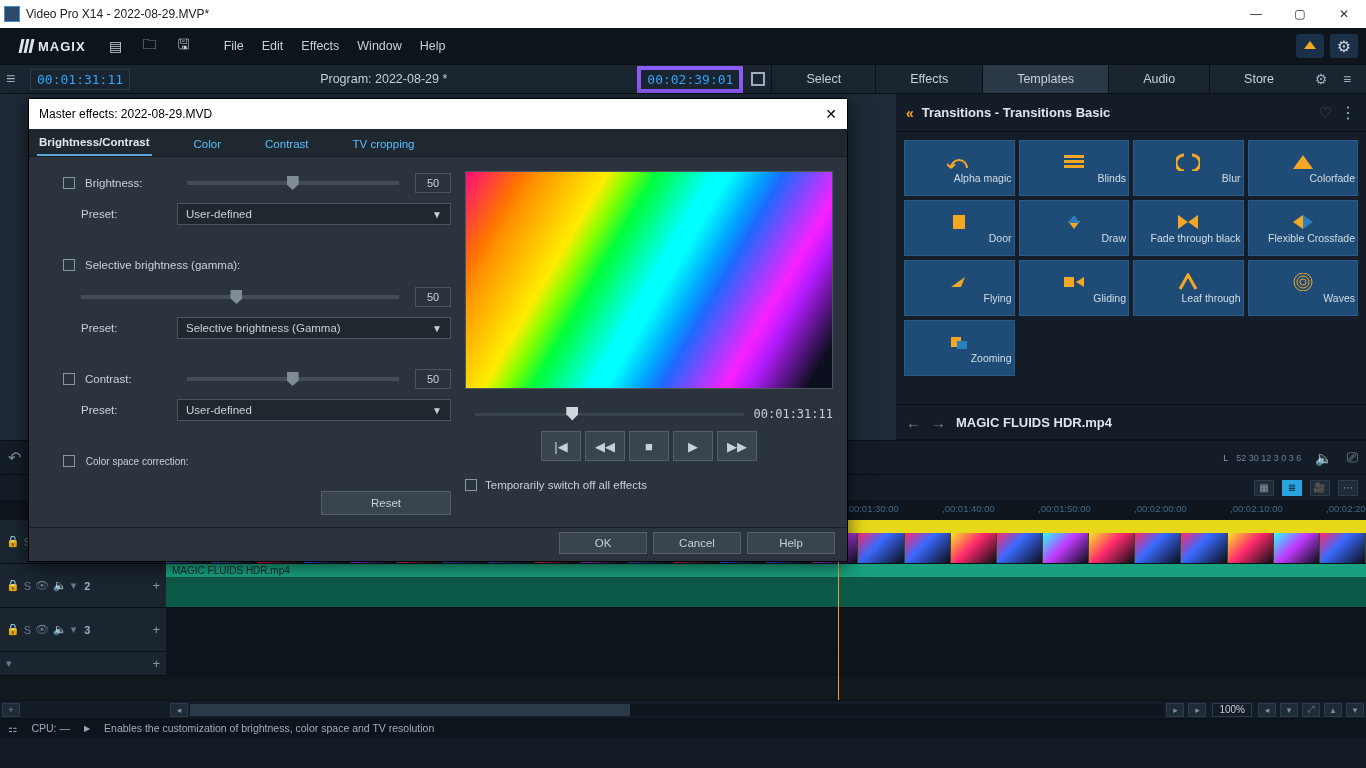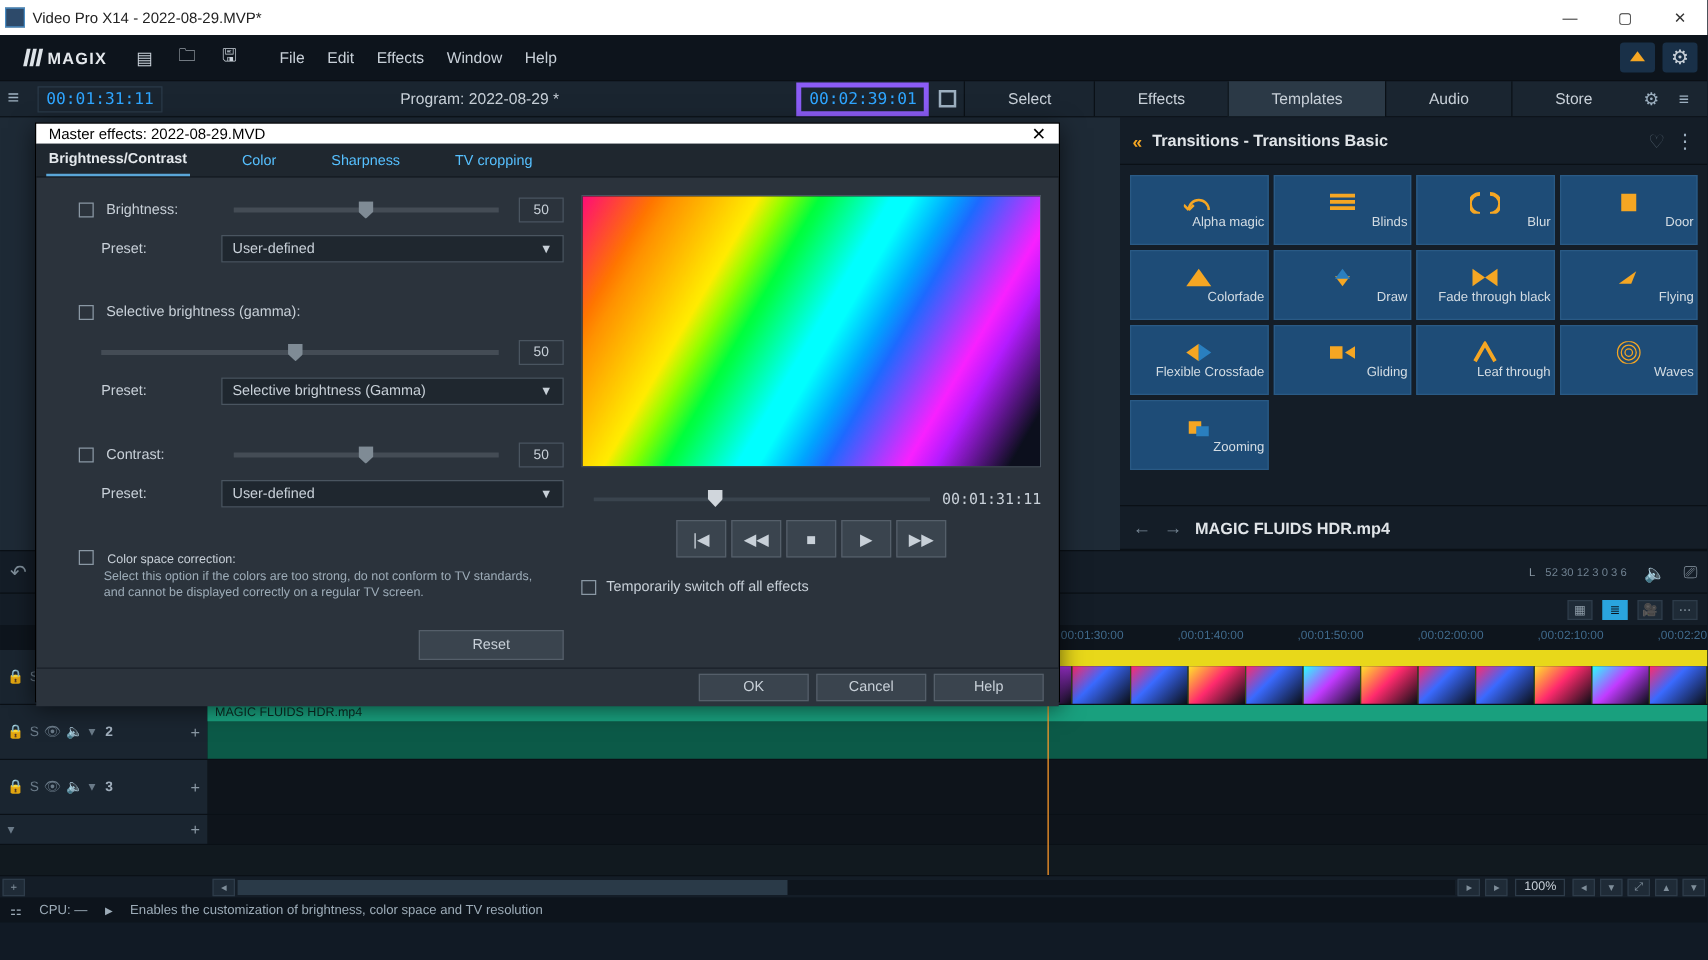--- a/index.html
+++ b/index.html
@@ -55,21 +55,21 @@
 .param-row .plbl{font-size:11.5px;min-width:86px;}
 .param-row .slider{flex:1;height:4px;background:#444c55;position:relative;margin:0 6px;}
 .param-row .slider .knob{position:absolute;top:-5px;left:47%;width:12px;height:14px;background:#7f8b95;clip-path:polygon(0 0,100% 0,100% 60%,50% 100%,0 60%);}
 .param-row .val{width:36px;height:20px;border:1px solid #4a5560;font-size:11px;display:flex;align-items:center;justify-content:center;}
 .preset-row{display:flex;align-items:center;gap:10px;padding-left:38px;}
 .preset-row .plbl{font-size:11.5px;min-width:86px;}
 .preset-row .sel{flex:1;height:22px;border:1px solid #4a5560;background:#1f272f;display:flex;align-items:center;padding:0 8px;font-size:11.5px;color:#c8d0d8;justify-content:space-between;}
 .preset-row .sel .cv{font-size:10px;}
 .desc-block{padding:6px 10px 4px 40px;font-size:10px;color:#9dacb8;line-height:1.35;}
 .desc-block .chk2{width:12px;height:12px;border:1px solid #8a98a4;display:inline-block;margin-right:8px;margin-left:-20px;position:relative;top:2px;}
-.reset-btn{width:116px;height:24px;margin-left:auto;margin-top:10px;background:#3a444e;border:1px solid #555f6a;font-size:11.5px;display:flex;align-items:center;justify-content:center;}
+.reset-btn{width:130px;height:24px;margin-left:auto;margin-top:10px;background:#3a444e;border:1px solid #555f6a;font-size:11.5px;display:flex;align-items:center;justify-content:center;}
 .modal .m-right{flex:1;display:flex;flex-direction:column;}
 .preview-box{flex:0 0 218px;border:1px solid #4a5560;background:#0a0e13;display:flex;align-items:center;justify-content:center;overflow:hidden;}
 .preview-img{width:100%;height:100%;background:linear-gradient(120deg,#ff2a6d 0%,#ff9a2a 15%,#ffe32a 28%,#3aff7a 40%,#2affff 52%,#3a6aff 65%,#c13aff 78%,#0d0f18 95%);filter:saturate(1.6);} 
 .pv-tc{display:flex;align-items:center;margin-top:18px;}
 .pv-tc .bar{flex:1;height:3px;background:#3a444e;position:relative;margin:0 10px;}
 .pv-tc .bar .mk{position:absolute;left:34%;top:-6px;width:12px;height:14px;background:#d0d6dc;clip-path:polygon(0 0,100% 0,100% 55%,50% 100%,0 55%);}
 .pv-tc .tctxt{font-size:12px;font-family:monospace;}
 .transport{display:flex;gap:4px;justify-content:center;margin-top:10px;}
 .transport .tb{width:40px;height:30px;background:#3a444e;border:1px solid #555f6a;display:flex;align-items:center;justify-content:center;font-size:13px;}
 .tmpoff{display:flex;align-items:center;gap:8px;margin-top:18px;font-size:11.5px;}
@@ -209,32 +209,32 @@
             <svg>
               <path d="M8 2 A8 8 0 0 0 8 18" stroke="#f5a623" stroke-width="3" fill="none"></path>
               <path d="M16 2 A8 8 0 0 1 16 18" stroke="#f5a623" stroke-width="3" fill="none"></path>
             </svg>
           </div>
           <div class="lbl">Blur</div>
         </div>
       <div class="trans-item">
           <div class="ic">
             <svg>
+              <path d="M2 16 L12 2 L22 16 Z" fill="#f5a623"></path>
+            </svg>
+          </div>
+          <div class="lbl">Colorfade</div>
+        </div>
+      <div class="trans-item">
+          <div class="ic">
+            <svg>
               <rect x="6" y="2" width="12" height="14" fill="#f5a623"></rect>
             </svg>
           </div>
           <div class="lbl">Door</div>
-        </div>
-      <div class="trans-item">
-          <div class="ic">
-            <svg>
-              <path d="M2 16 L12 2 L22 16 Z" fill="#f5a623"></path>
-            </svg>
-          </div>
-          <div class="lbl">Colorfade</div>
         </div>
       <div class="trans-item">
           <div class="ic">
             <svg>
               <path d="M12 16 L6 8 L18 8 Z" fill="#f5a623"></path>
               <path d="M12 2 L6 10 L18 10 Z" fill="#2a7fbf"></path>
             </svg>
           </div>
           <div class="lbl">Draw</div>
         </div>
@@ -243,33 +243,33 @@
             <svg>
               <path d="M2 2 L12 9 L2 16 Z" fill="#f5a623"></path>
               <path d="M22 2 L12 9 L22 16 Z" fill="#f5a623"></path>
             </svg>
           </div>
           <div class="lbl">Fade through black</div>
         </div>
       <div class="trans-item">
           <div class="ic">
             <svg>
-              <path d="M4 14 L18 4 L14 14 Z" fill="#f5a623"></path>
-            </svg>
-          </div>
-          <div class="lbl">Flying</div>
-        </div>
-      <div class="trans-item">
-          <div class="ic">
-            <svg>
               <path d="M2 9 L12 2 L12 16 Z" fill="#f5a623"></path>
               <path d="M22 9 L12 2 L12 16 Z" fill="#2a7fbf"></path>
             </svg>
           </div>
           <div class="lbl">Flexible Crossfade</div>
+        </div>
+      <div class="trans-item">
+          <div class="ic">
+            <svg>
+              <path d="M4 14 L18 4 L14 14 Z" fill="#f5a623"></path>
+            </svg>
+          </div>
+          <div class="lbl">Flying</div>
         </div>
       <div class="trans-item">
           <div class="ic">
             <svg>
               <rect x="2" y="4" width="10" height="10" fill="#f5a623"></rect>
               <path d="M14 9 L22 4 L22 14 Z" fill="#f5a623"></path>
             </svg>
           </div>
           <div class="lbl">Gliding</div>
         </div>
@@ -446,21 +446,21 @@
 </div>
 
 <div class="modal">
   <div class="m-title">
     <span>Master effects: 2022-08-29.MVD</span>
     <span class="x">✕</span>
   </div>
   <div class="m-tabs">
     <div class="mt active">Brightness/Contrast</div>
     <div class="mt">Color</div>
-    <div class="mt">Sharpness</div>
+    <div class="mt">Contrast</div>
     <div class="mt">TV cropping</div>
   </div>
   <div class="m-body">
     <div class="m-left">
       <div class="param-row">
         <span class="chk"></span>
         <span class="plbl">Brightness:</span>
         <div class="slider">
             <div class="knob"></div>
           </div>
@@ -504,21 +504,20 @@
         <span class="plbl">Preset:</span>
         <div class="sel">
             <span>User-defined</span>
             <span class="cv">▼</span>
           </div>
       </div>
       <div style="height:10px"></div>
       <div class="desc-block">
         <span class="chk2"></span>
         <span style="color:#c8d0d8;">Color space correction:</span><br>
-        <span>Select this option if the colors are too strong, do not conform to TV standards, and cannot be displayed correctly on a regular TV screen.</span>
       </div>
       <div class="reset-btn">Reset</div>
     </div>
     <div class="m-right">
       <div class="preview-box">
           <div class="preview-img"></div>
         </div>
       <div class="pv-tc">
         <div class="bar">
             <div class="mk"></div>

